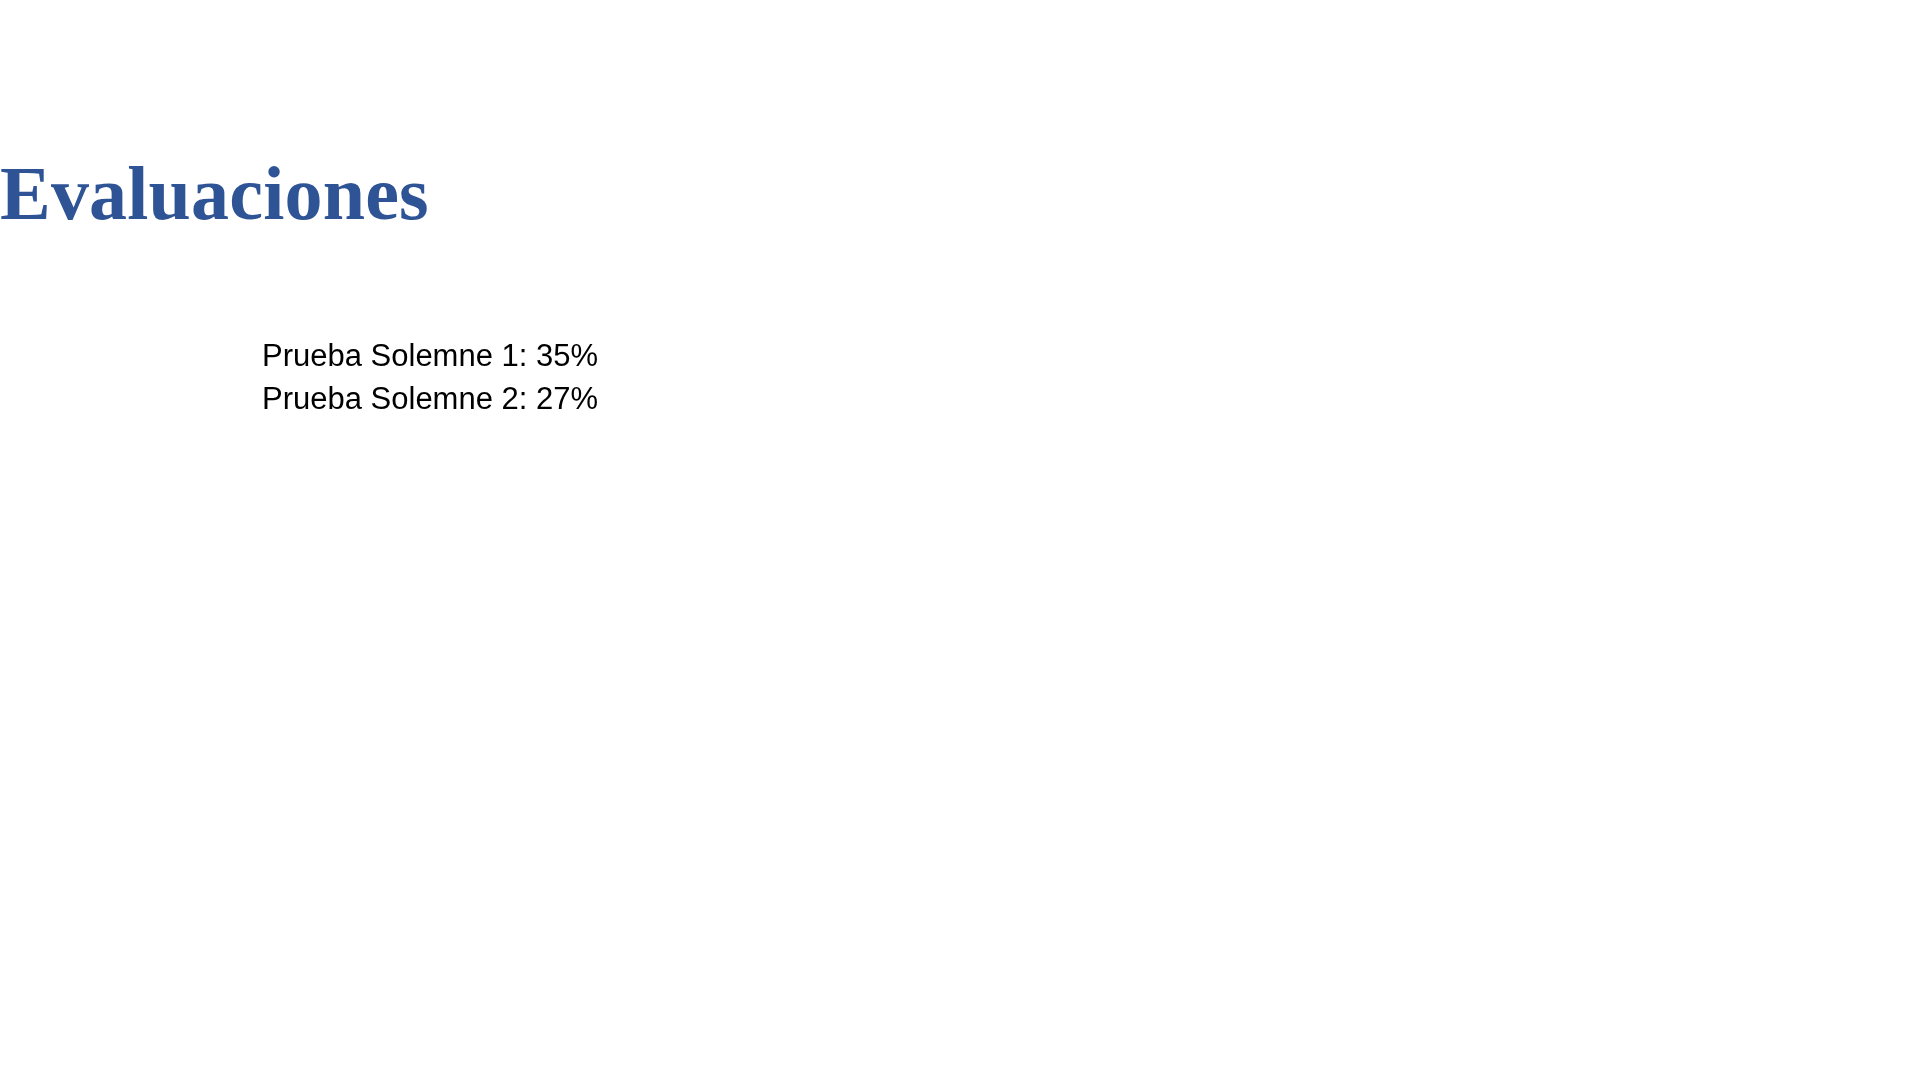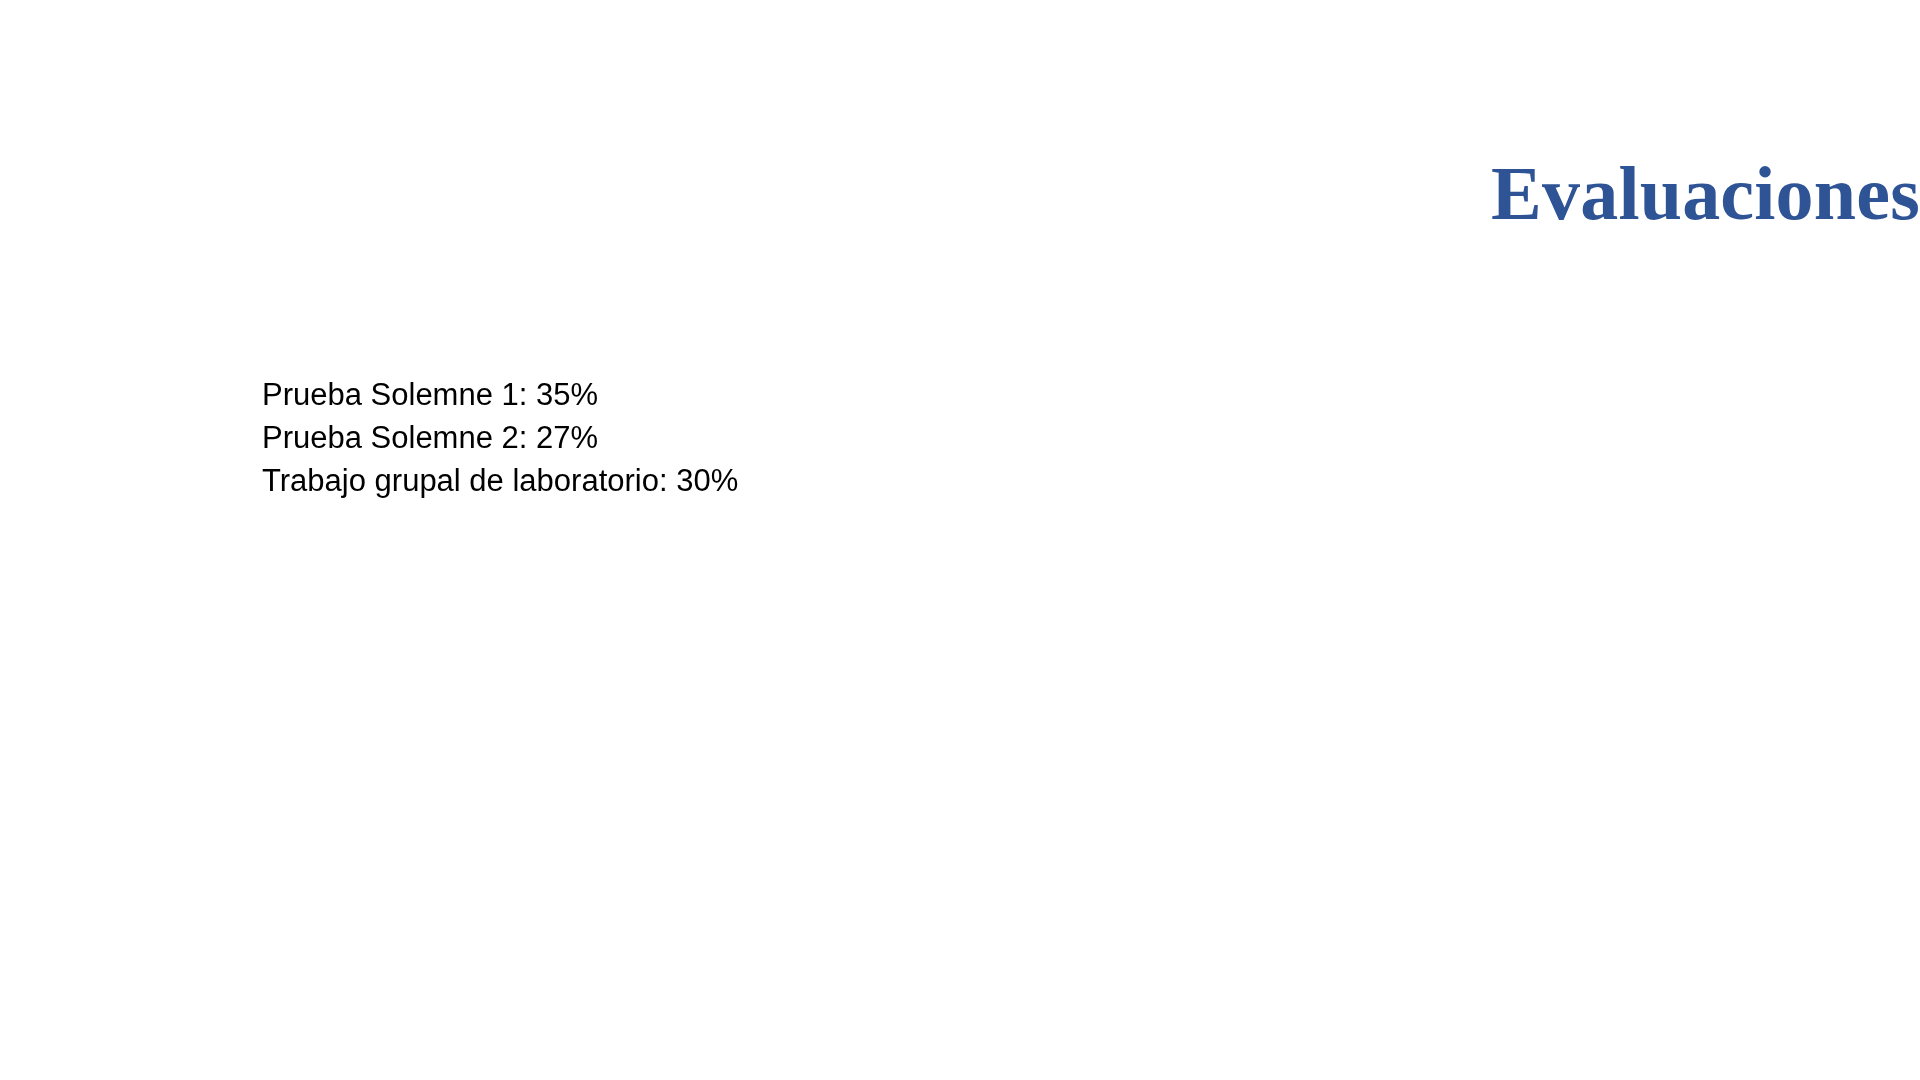--- a/index.html
+++ b/index.html
@@ -13,49 +13,47 @@
     height: 1080px;
     background: #ffffff;
     overflow: hidden;
     font-family: "Liberation Sans", sans-serif;
   }
   .slide-title {
     position: absolute;
     left: 0;
     top: 104px;
     width: 1920px;
-    text-align: right;
+    text-align: left;
     font-family: "Liberation Serif", serif;
     font-size: 76px;
     line-height: 1.0;
     color: #2E5496;
     letter-spacing: 0.2px;
     white-space: nowrap;
   }
   .body-block {
     position: absolute;
     left: 262px;
     top: 334px;
     width: 1400px;
-    margin-top: 39px;
   }
   .body-line {
     font-family: "Liberation Sans", sans-serif;
     font-size: 31px;
     line-height: 43px;
     color: #000000;
     white-space: nowrap;
   }
 </style>
 </head>
 <body>
 
 <div class="slide">
 
   <h1 class="slide-title">Evaluaciones</h1>
 
   <div class="body-block">
     <div class="body-line">Prueba Solemne 1: 35%</div>
     <div class="body-line">Prueba Solemne 2: 27%</div>
-    <div class="body-line">Trabajo grupal de laboratorio: 30%</div>
   </div>
 
 </div>
 
 </body></html>

